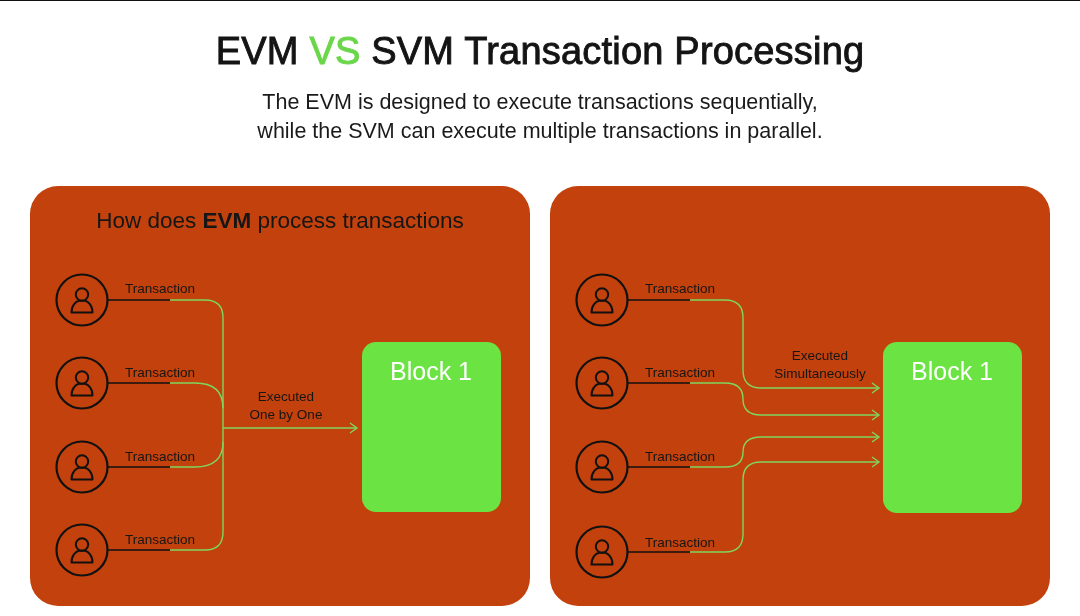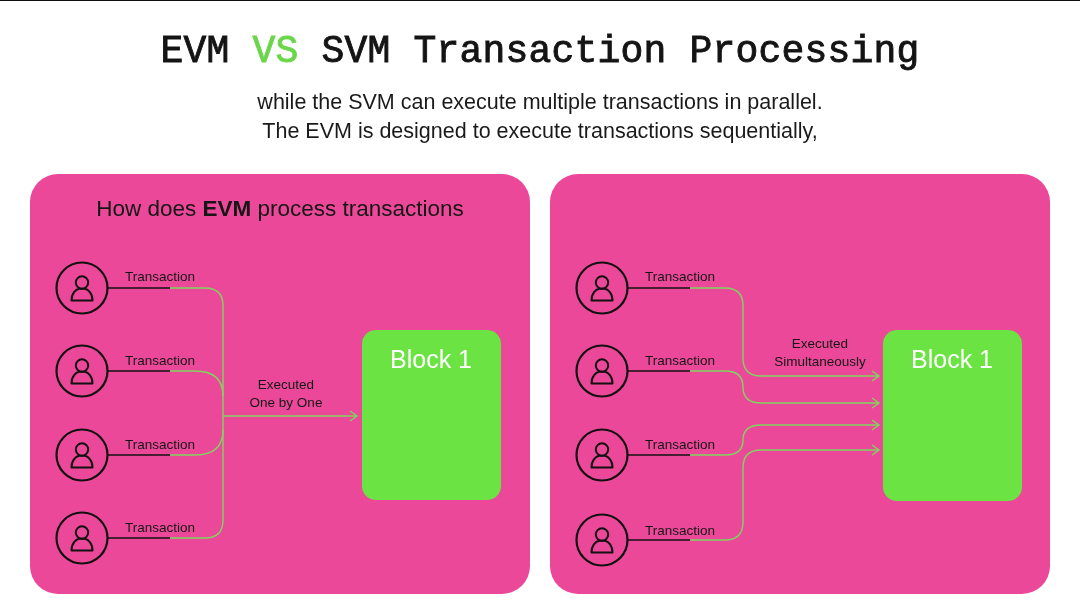--- a/index.html
+++ b/index.html
@@ -3,31 +3,31 @@
 <meta charset="utf-8">
 <style>
   html, body { margin:0; padding:0; }
   body {
     width:1080px; height:616px; position:relative; overflow:hidden;
     background:#ffffff; font-family:"Liberation Sans", sans-serif; color:#111;
   }
   .topline { position:absolute; left:0; top:0; width:1080px; height:1px; background:#111; }
   .title {
     position:absolute; left:0; top:30px; width:1080px; text-align:center;
-    font-size:38px; font-weight:400; letter-spacing:0.2px; color:#141414;font-family:Liberation Mono, monospace;
+    font-size:38px; font-weight:400; letter-spacing:0.2px; color:#141414;
     -webkit-text-stroke:0.9px #141414;
   }
   .title .vs { color:#6bd64a; -webkit-text-stroke:0.9px #6bd64a; }
   .subtitle {
     position:absolute; left:0; top:88px; width:1080px; text-align:center;
     font-size:21.5px; line-height:29px; color:#1a1a1a;
   }
   .panel {
-    position:absolute; top:174px; width:500px; height:420px;
-    background:#ec4899; border-radius:28px;
+    position:absolute; top:186px; width:500px; height:420px;
+    background:#c2410c; border-radius:28px;
   }
   .panel-left { left:30px; }
   .panel-right { left:550px; }
   .panel-heading {
     position:absolute; left:0; top:22px; width:100%; text-align:center;
     font-size:22.5px; color:#161616;
   }
   .panel-heading b { font-weight:700; }
   svg.diagram { position:absolute; left:0; top:0; }
   .txlabel { font-size:13.5px; fill:#161616; font-family:"Liberation Sans", sans-serif; }
@@ -39,22 +39,22 @@
 
 <div class="topline"></div>
 
 <div class="title">
   <span>EVM</span>
   <span class="vs">VS</span>
   <span>SVM Transaction Processing</span>
 </div>
 
 <div class="subtitle">
+  <div>The EVM is designed to execute transactions sequentially,</div>
   <div>while the SVM can execute multiple transactions in parallel.</div>
-  <div>The EVM is designed to execute transactions sequentially,</div>
 </div>
 
 <div class="panel panel-left">
   <div class="panel-heading">
     <span>How does </span><b>EVM</b><span> process transactions</span>
   </div>
   <svg class="diagram" width="500" height="420" viewBox="0 0 500 420">
     <defs>
       <g id="usericon">
         <circle cx="0" cy="0" r="25.5" fill="none" stroke="#111" stroke-width="2.2"></circle>

